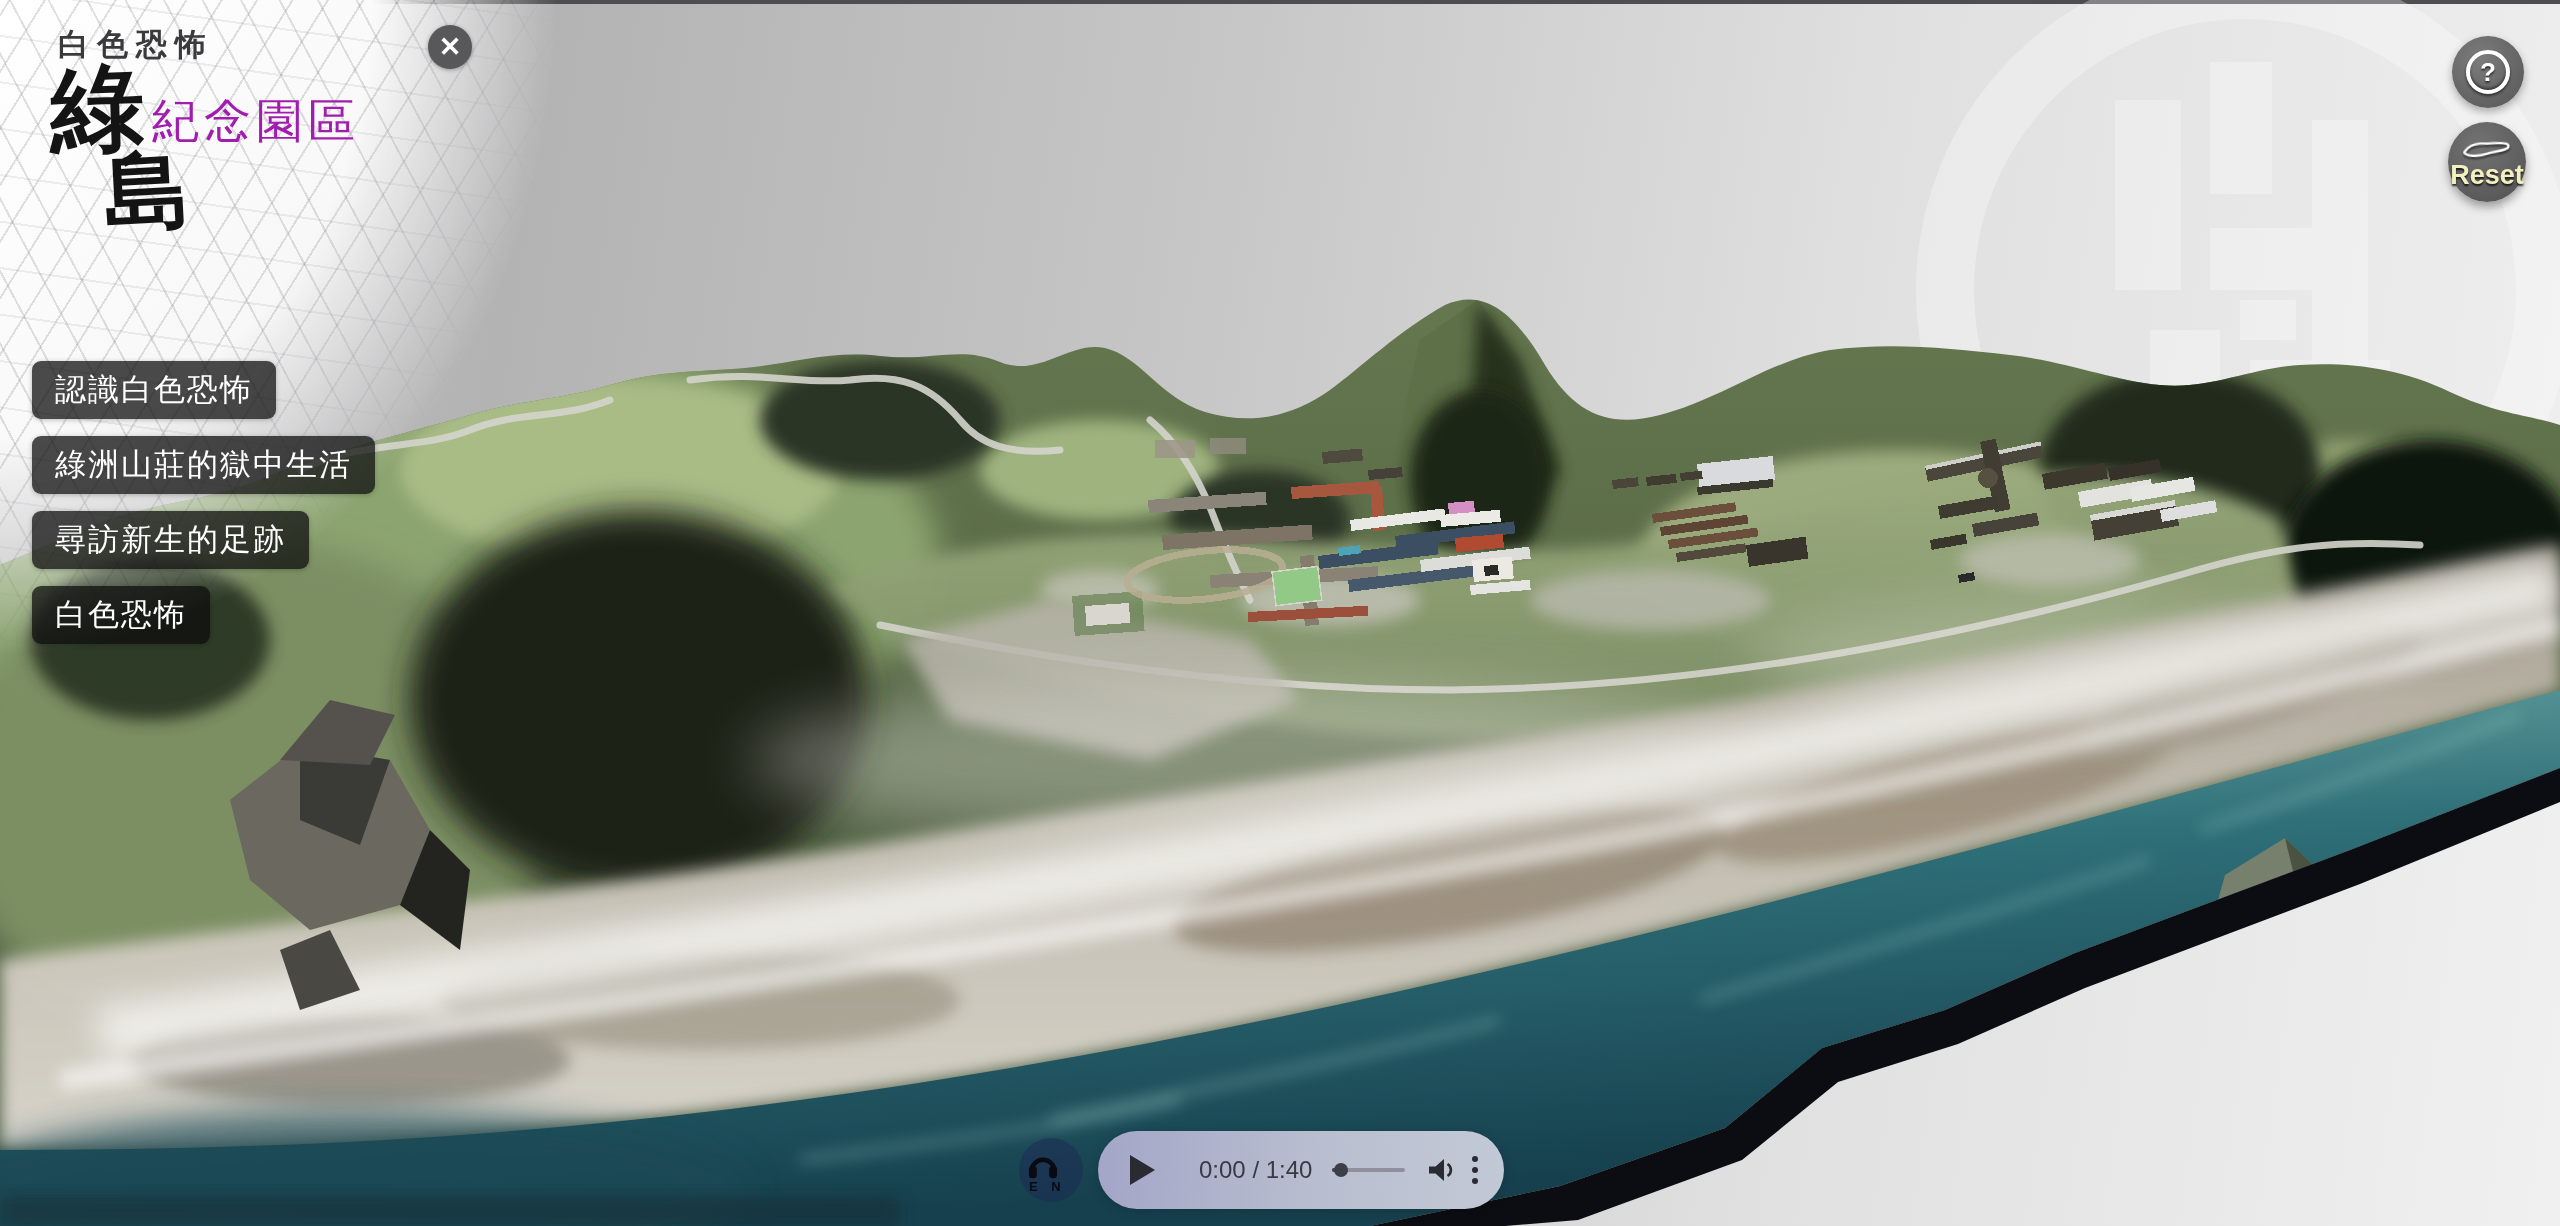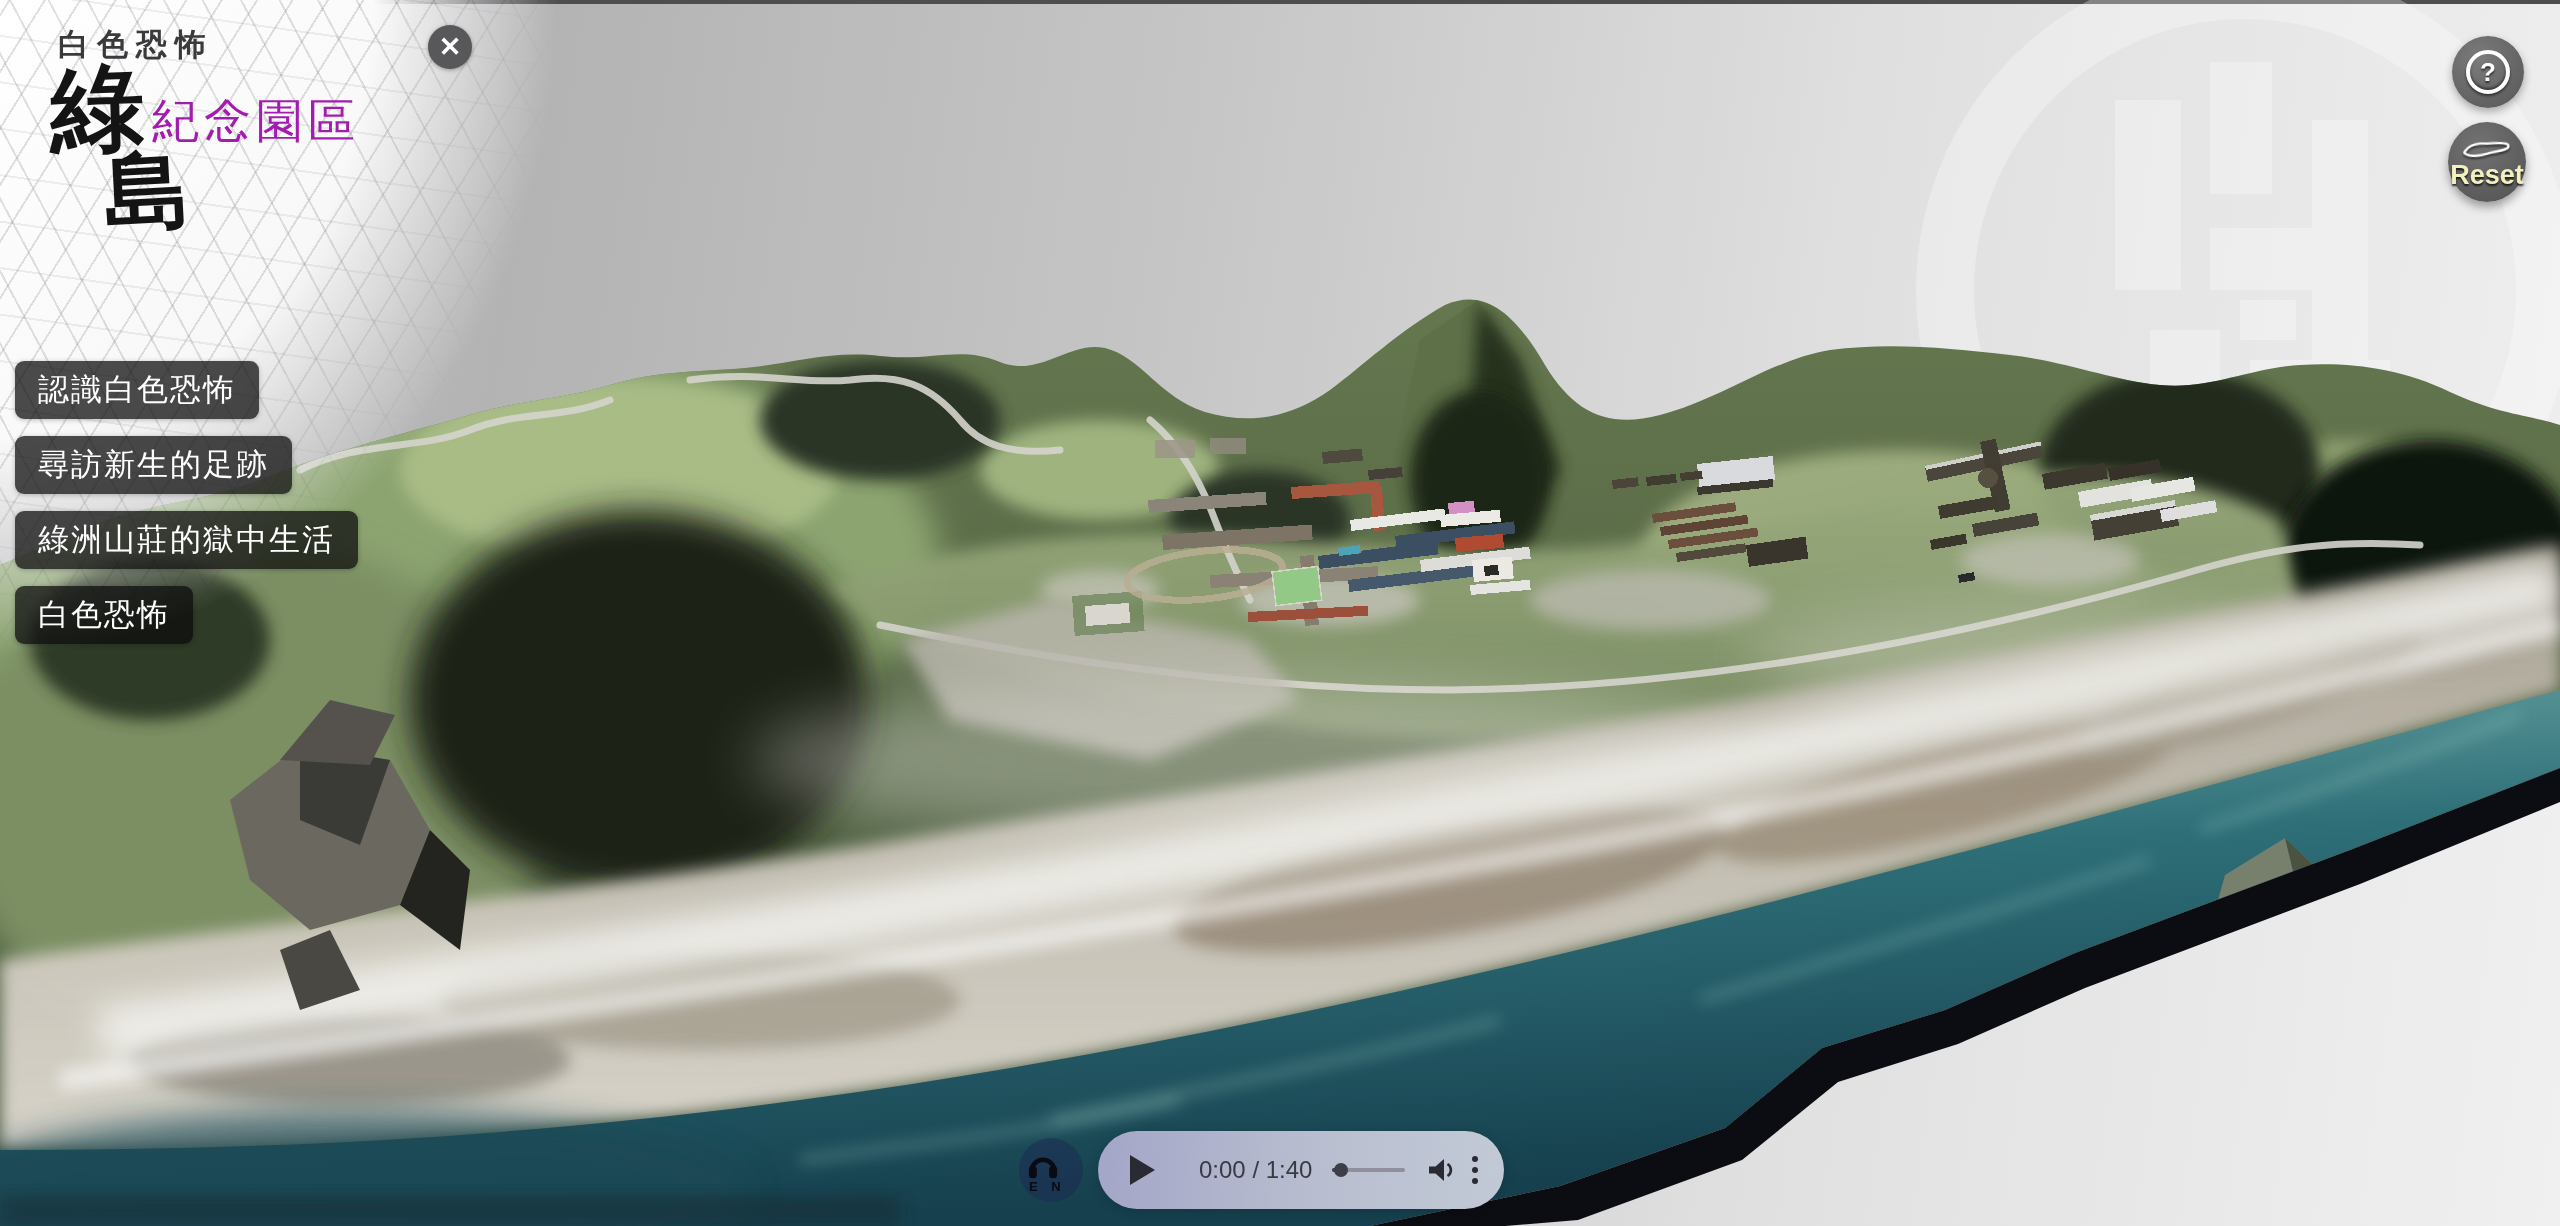--- a/index.html
+++ b/index.html
@@ -50,21 +50,21 @@
     position:absolute;left:2448px;top:122px;width:78px;height:80px;border-radius:50%;
     background:radial-gradient(circle at 40% 30%,#737373,#515151);box-shadow:0 5px 10px rgba(0,0,0,.35);
     z-index:5;border:none;display:flex;flex-direction:column;align-items:center;justify-content:center;
     cursor:pointer;padding:0;gap:1px;
   }
   .reset-label{
     color:#f3efbe;font-size:27px;font-weight:800;line-height:1;letter-spacing:0;
     text-shadow:0 2px 2px rgba(0,0,0,.75);font-family:"Liberation Sans",sans-serif;
   }
   
-  .menu{position:absolute;left:15px;top:361px;z-index:5;display:flex;flex-direction:column;align-items:flex-start;gap:17px;}
+  .menu{position:absolute;left:32px;top:361px;z-index:5;display:flex;flex-direction:column;align-items:flex-start;gap:17px;}
   .menu-item{
     height:58px;border-radius:9px;background:rgba(12,12,12,.74);
     color:#fff;font-size:31px;letter-spacing:2px;font-weight:500;
     display:inline-flex;align-items:center;padding:0 23px;border:none;cursor:pointer;
     box-shadow:0 1px 5px rgba(0,0,0,.25);white-space:nowrap;
   }
   
   .lang-btn{
     position:absolute;left:1019px;top:1138px;width:64px;height:64px;border-radius:50%;
     background:rgba(28,40,84,.5);z-index:6;border:none;cursor:pointer;
@@ -300,24 +300,24 @@
       <path d="M3,16 C8,10 16,8 24,9 C32,10 40,8 48,11 C51,12 51,15 48,16 C42,19 34,18 27,20 C18,22 8,22 4,19 C2,18 2,17 3,16 Z" fill="none" stroke="#ffffff" stroke-width="2.6"></path>
     </svg>
     <span class="reset-label">Reset</span>
   </button>
 
   <nav class="menu">
     <button class="menu-item">
         <span>認識白色恐怖</span>
       </button>
     <button class="menu-item">
-        <span>尋訪新生的足跡</span>
+        <span>綠洲山莊的獄中生活</span>
       </button>
     <button class="menu-item">
-        <span>綠洲山莊的獄中生活</span>
+        <span>尋訪新生的足跡</span>
       </button>
     <button class="menu-item">
         <span>白色恐怖</span>
       </button>
   </nav>
 
   <button class="lang-btn">
     <svg width="36" height="30" viewBox="0 0 40 34">
       <path d="M7,24 a13,13 0 0 1 26,0" stroke="#0a0a12" stroke-width="5" fill="none"></path>
       <rect x="4" y="18" width="9" height="14" rx="4" fill="#0a0a12"></rect>

